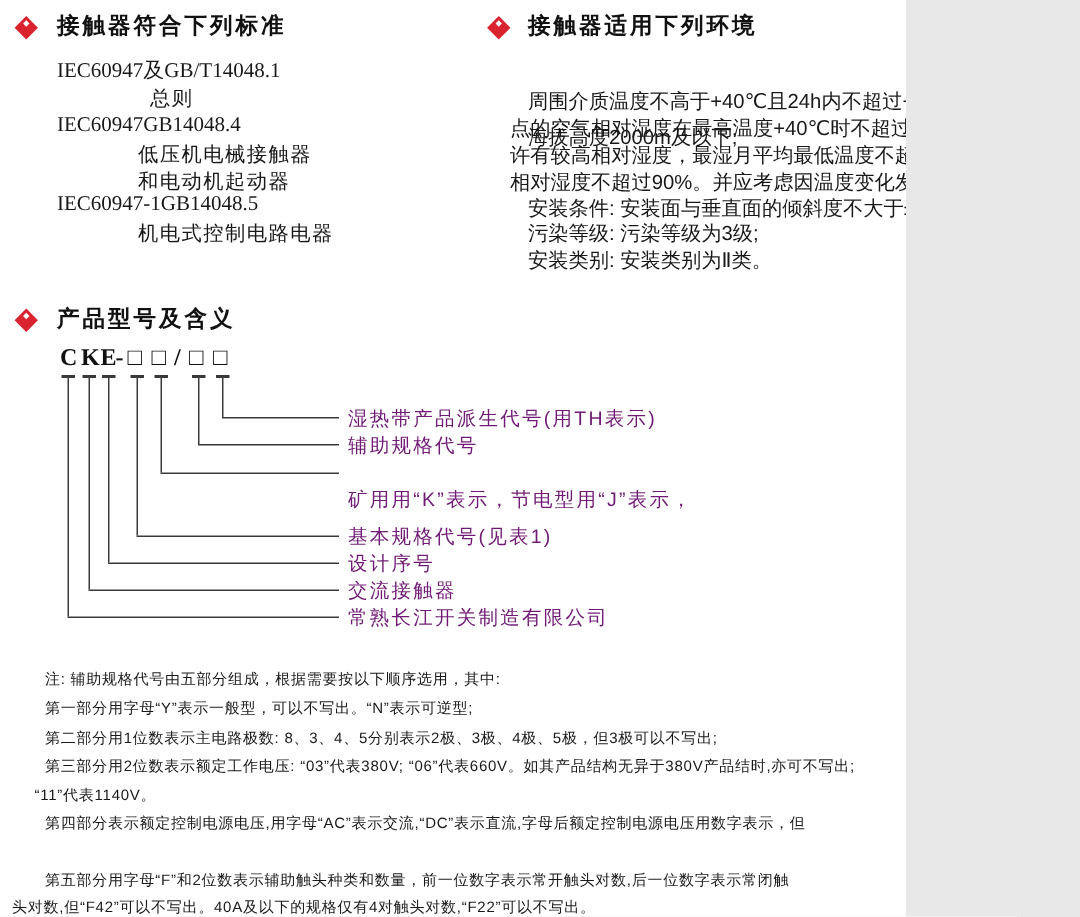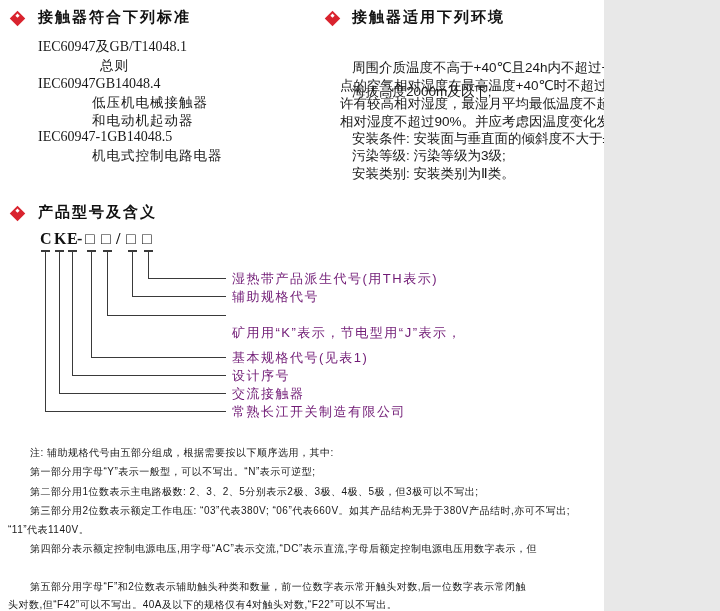--- a/index.html
+++ b/index.html
@@ -98,20 +98,20 @@
   <div class="abs dg-label" style="left:232px;top:270px;">湿热带产品派生代号(用TH表示)</div>
   <div class="abs dg-label" style="left:232px;top:288px;text-align:center;">辅助规格代号</div>
   <div class="abs dg-label" style="left:232px;top:296px;margin-top:28px;">矿用用“K”表示，节电型用“J”表示，</div>
   <div class="abs dg-label" style="left:232px;top:349px;">基本规格代号(见表1)</div>
   <div class="abs dg-label" style="left:232px;top:367px;">设计序号</div>
   <div class="abs dg-label" style="left:232px;top:385px;">交流接触器</div>
   <div class="abs dg-label" style="left:232px;top:403px;">常熟长江开关制造有限公司</div>
 
   <div class="abs note-line" style="left:30px;top:446px;">注: 辅助规格代号由五部分组成，根据需要按以下顺序选用，其中:</div>
   <div class="abs note-line" style="left:30px;top:465px;">第一部分用字母“Y”表示一般型，可以不写出。“N”表示可逆型;</div>
-  <div class="abs note-line" style="left:30px;top:485px;">第二部分用1位数表示主电路极数: 2、3、2、5分别表示2极、3极、4极、5极，但3极可以不写出;</div>
+  <div class="abs note-line" style="left:30px;top:485px;">第二部分用1位数表示主电路极数: 8、3、4、5分别表示2极、3极、4极、5极，但3极可以不写出;</div>
   <div class="abs note-line" style="left:30px;top:504px;">第三部分用2位数表示额定工作电压: “03”代表380V; “06”代表660V。如其产品结构无异于380V产品结时,亦可不写出;</div>
-  <div class="abs note-line" style="left:8px;top:523px;text-align:center;">“11”代表1140V。</div>
+  <div class="abs note-line" style="left:23px;top:523px;text-align:center;">“11”代表1140V。</div>
   <div class="abs note-line" style="left:30px;top:542px;">第四部分表示额定控制电源电压,用字母“AC”表示交流,“DC”表示直流,字母后额定控制电源电压用数字表示，但</div>
   <div class="abs note-line" style="left:30px;top:580px;">第五部分用字母“F”和2位数表示辅助触头种类和数量，前一位数字表示常开触头对数,后一位数字表示常闭触</div>
   <div class="abs note-line" style="left:8px;top:598px;">头对数,但“F42”可以不写出。40A及以下的规格仅有4对触头对数,“F22”可以不写出。</div>
 
 </div>
 
 </body></html>

